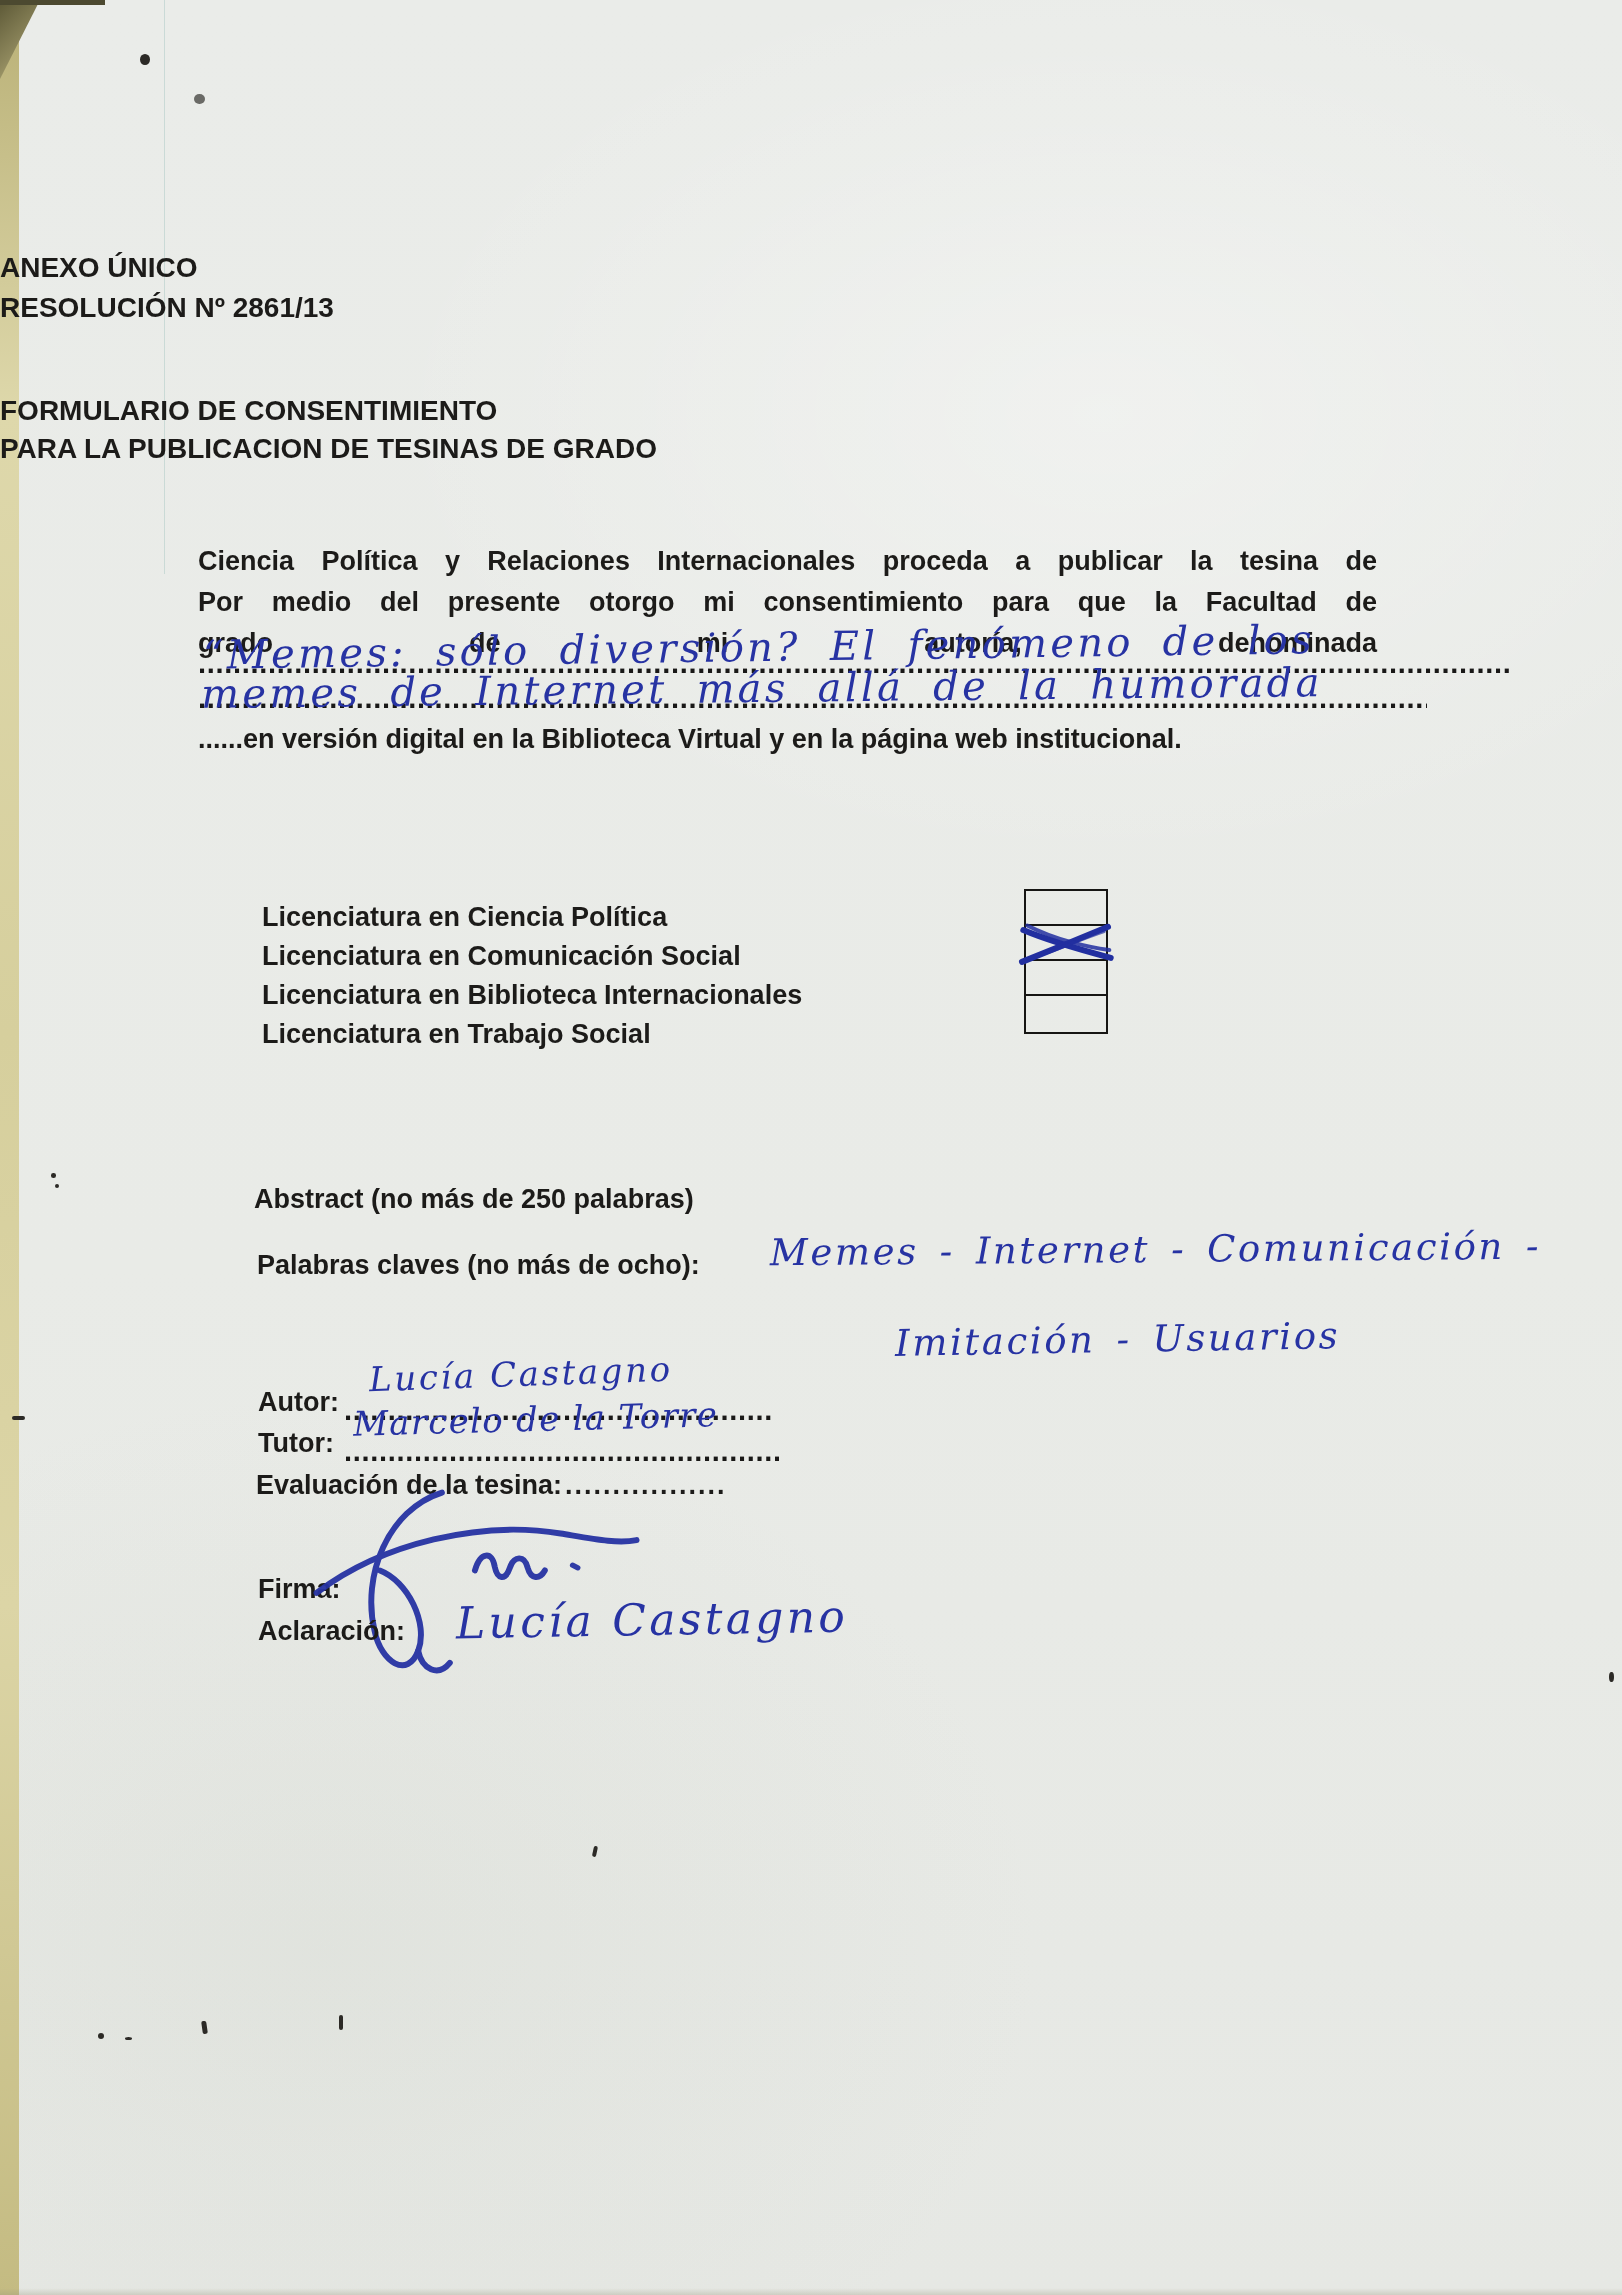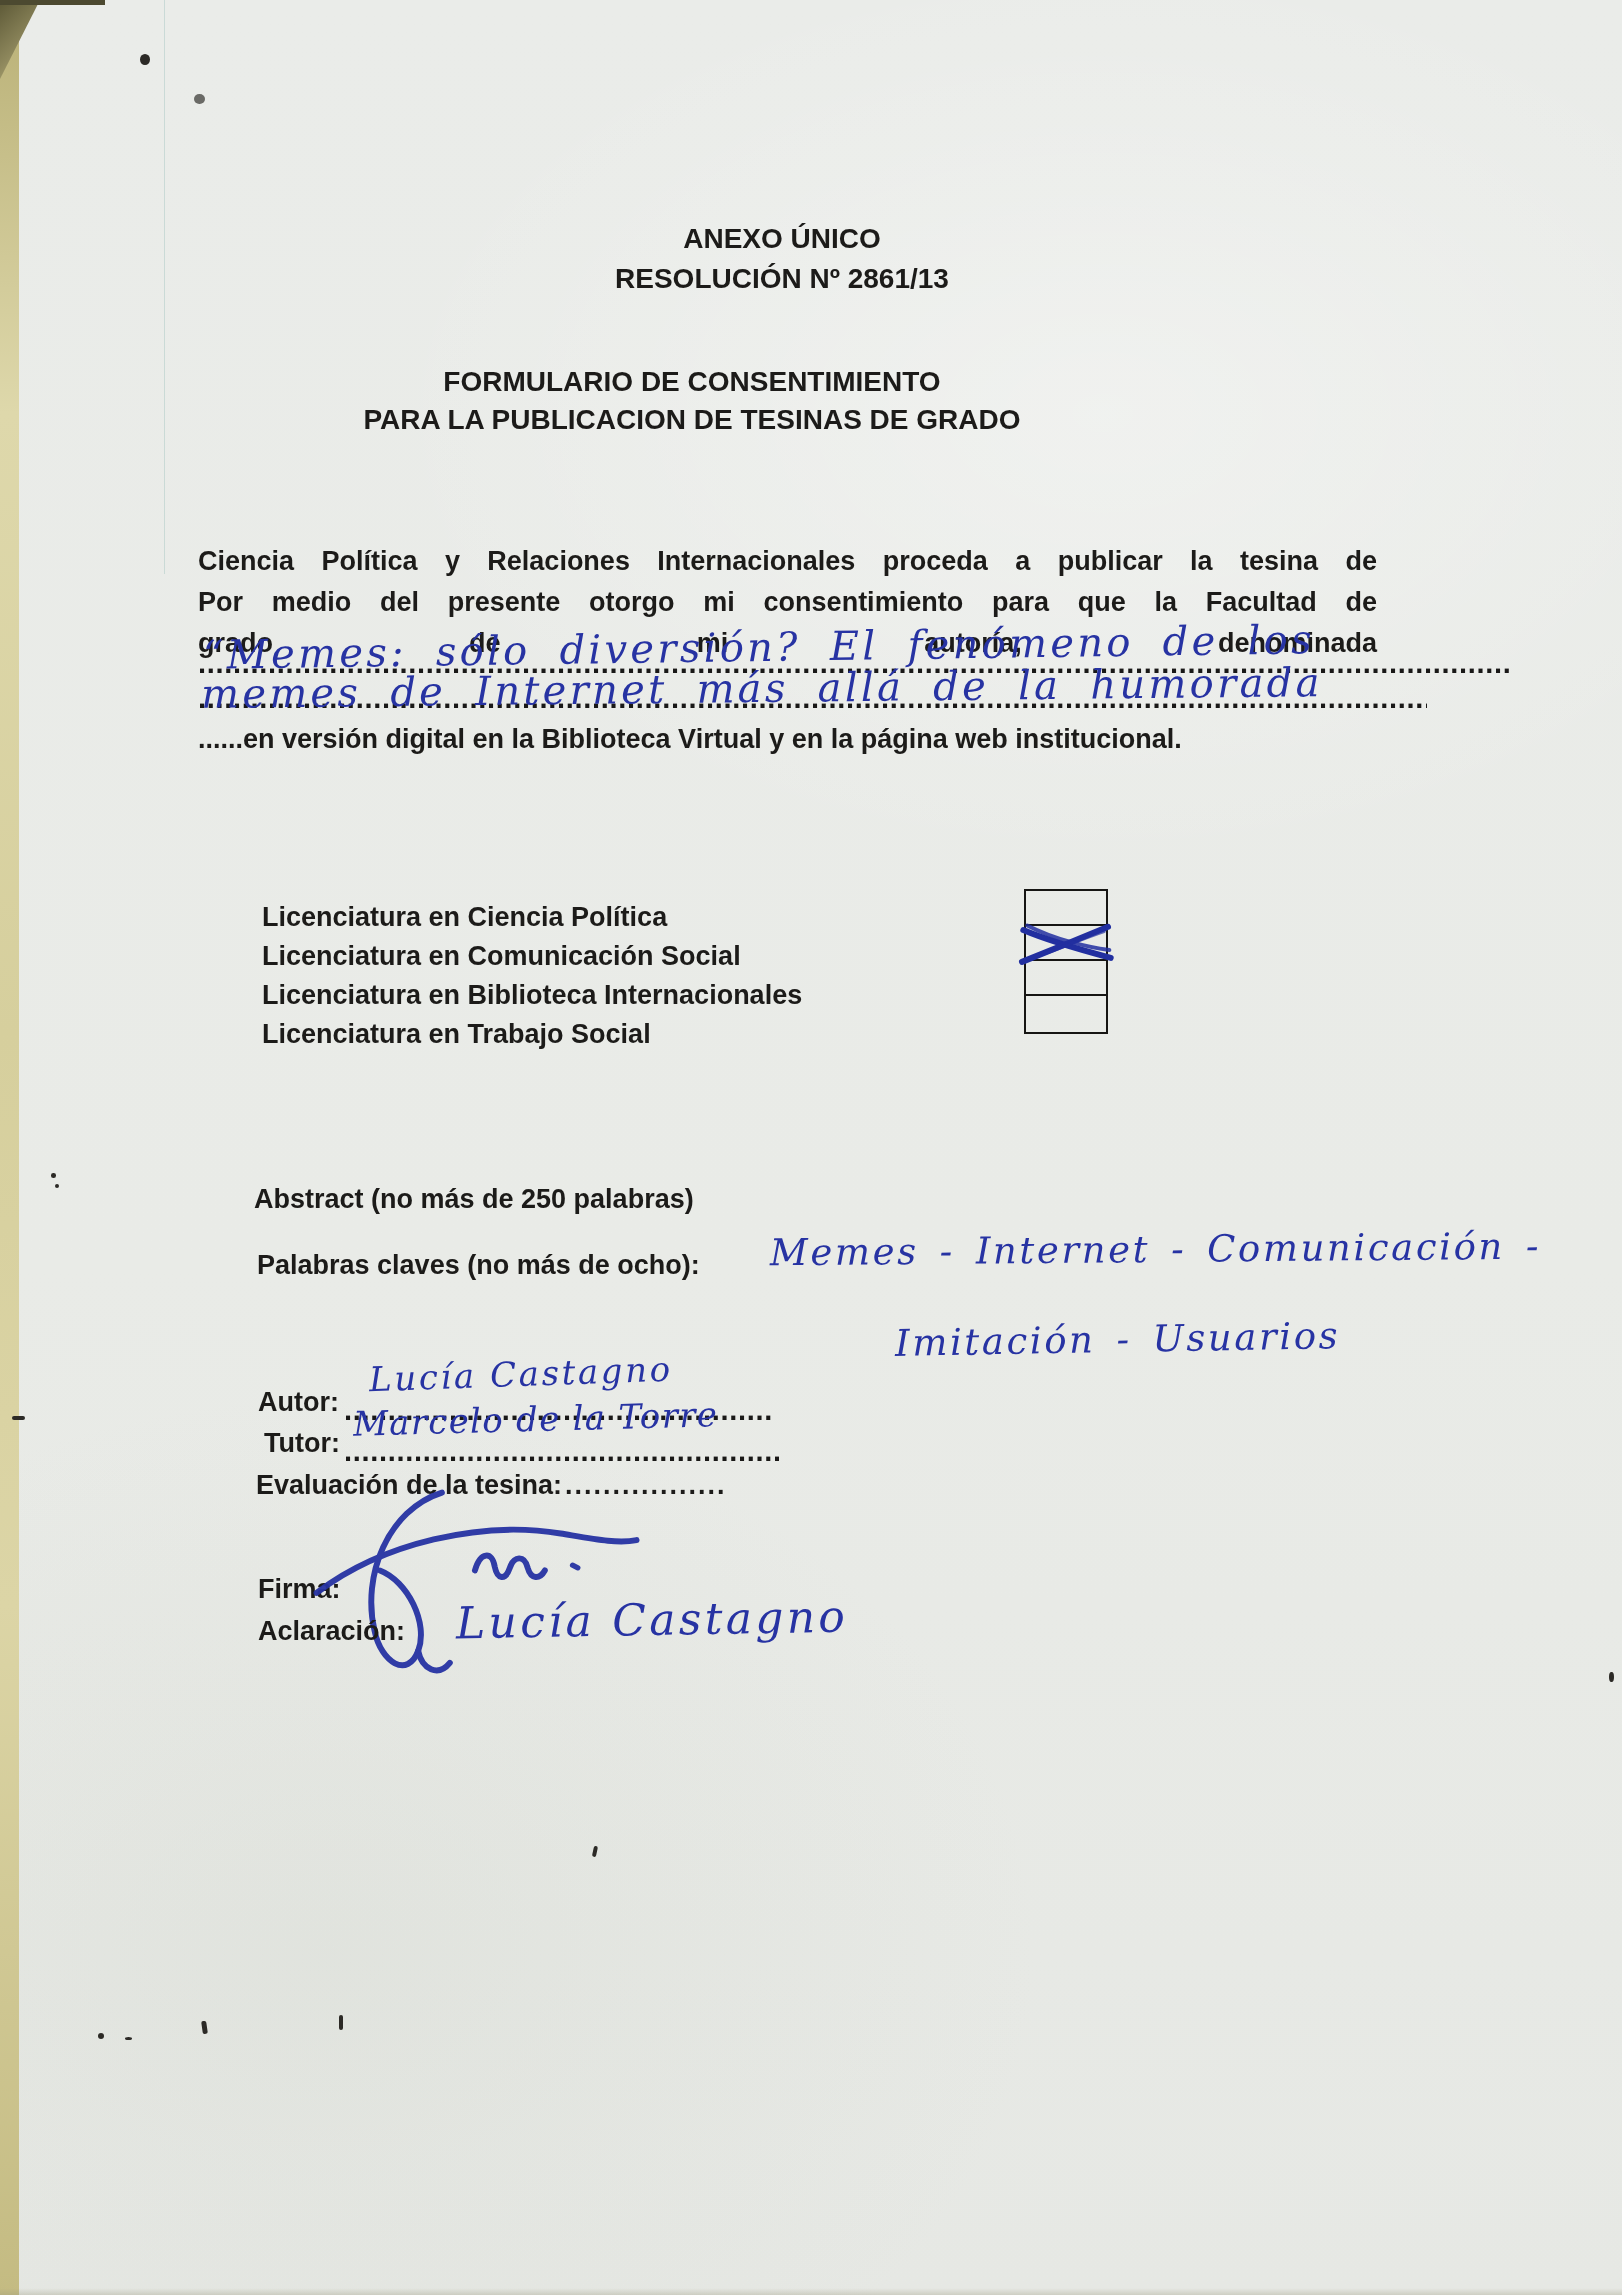--- a/index.html
+++ b/index.html
@@ -6,21 +6,21 @@
   .page{
     position:relative;width:1622px;height:2295px;overflow:hidden;
     background:
       radial-gradient(1055px 659px at 68% 18%, rgba(255,255,255,0.30), rgba(255,255,255,0) 70%),
       radial-gradient(1187px 923px at 20% 85%, rgba(205,210,200,0.25), rgba(205,210,200,0) 60%),
       linear-gradient(180deg,#eaece9 0%,#e9ebe7 55%,#e6e8e4 100%);
     font-family:"Liberation Sans",sans-serif;color:#1c1b19;
   }
   .abs{position:absolute;}
   .printed{font-weight:bold;}
-  .center{text-align:center;}
+  .center{text-align:left;margin-top:29px;}
   .hw{
     font-family:"DejaVu Serif",serif;font-style:italic;color:#2733a3;
     white-space:nowrap;
   }
   .jline{font-size:27px;line-height:41px;font-weight:bold;
     text-align:justify;text-align-last:justify;}
   .leader{
     font-weight:bold;font-size:29px;line-height:29px;height:29px;
     overflow:hidden;white-space:nowrap;color:#191817;letter-spacing:0.7px;
   }
@@ -113,21 +113,21 @@
   <div class="abs label" style="left:254px;top:1184px;">Abstract (no más de 250 palabras)</div>
 
   <div class="abs label" style="left:257px;top:1250px;">Palabras claves (no más de ocho):</div>
   <div class="abs hw" style="left:770px;top:1228px;font-size:37px;letter-spacing:2.6px;word-spacing:6.6px;transform:rotate(-0.5deg);">Memes - Internet - Comunicación -</div>
   <div class="abs hw" style="left:895px;top:1318px;font-size:37px;letter-spacing:2.6px;word-spacing:6.6px;transform:rotate(-1deg);">Imitación - Usuarios</div>
 
   <div class="abs label" style="left:258px;top:1387px;">Autor:</div>
   <div class="abs leader" style="left:344px;top:1396px;width:427px;">............................................................</div>
   <div class="abs hw" style="left:369px;top:1354px;font-size:34px;letter-spacing:2.6px;transform:rotate(-2deg);">Lucía Castagno</div>
 
-  <div class="abs label" style="left:264px;top:1428px;">Tutor:</div>
+  <div class="abs label" style="left:258px;top:1428px;">Tutor:</div>
   <div class="abs leader" style="left:344px;top:1437px;width:435px;">............................................................</div>
   <div class="abs hw" style="left:353px;top:1399px;font-size:34px;letter-spacing:1.3px;transform:rotate(-1.5deg);">Marcelo de la Torre</div>
 
   <div class="abs" style="left:256px;top:1470px;white-space:nowrap;">
     <span class="label">Evaluación de la tesina:</span>
     <span class="label" style="letter-spacing:2px;">.................</span>
   </div>
 
   <div class="abs label" style="left:258px;top:1574px;">Firma:</div>
   <svg class="abs" style="left:277px;top:1482px;" width="409" height="198" viewBox="0 0 620 300">

